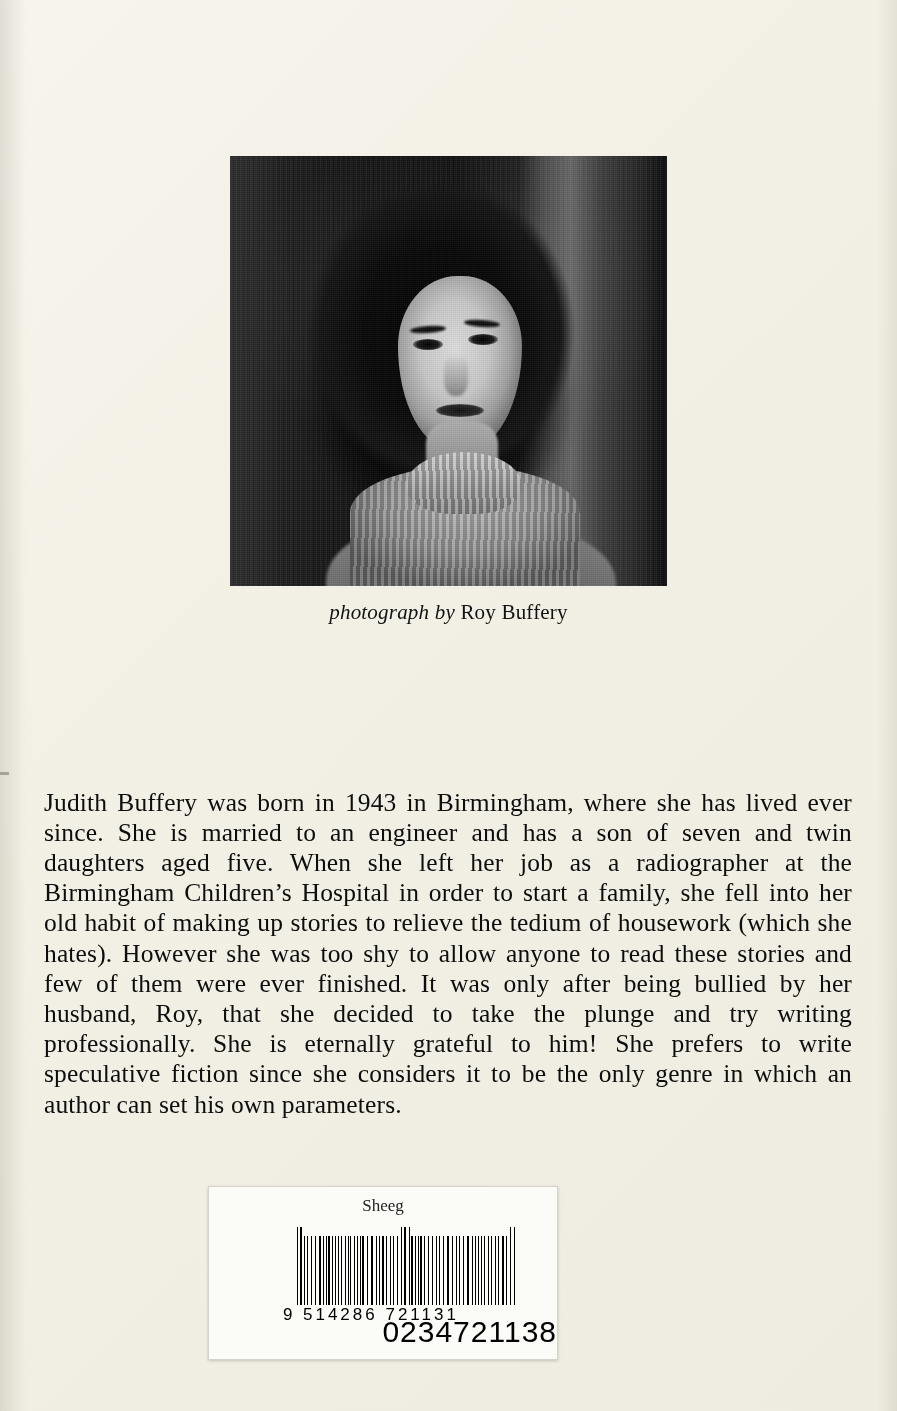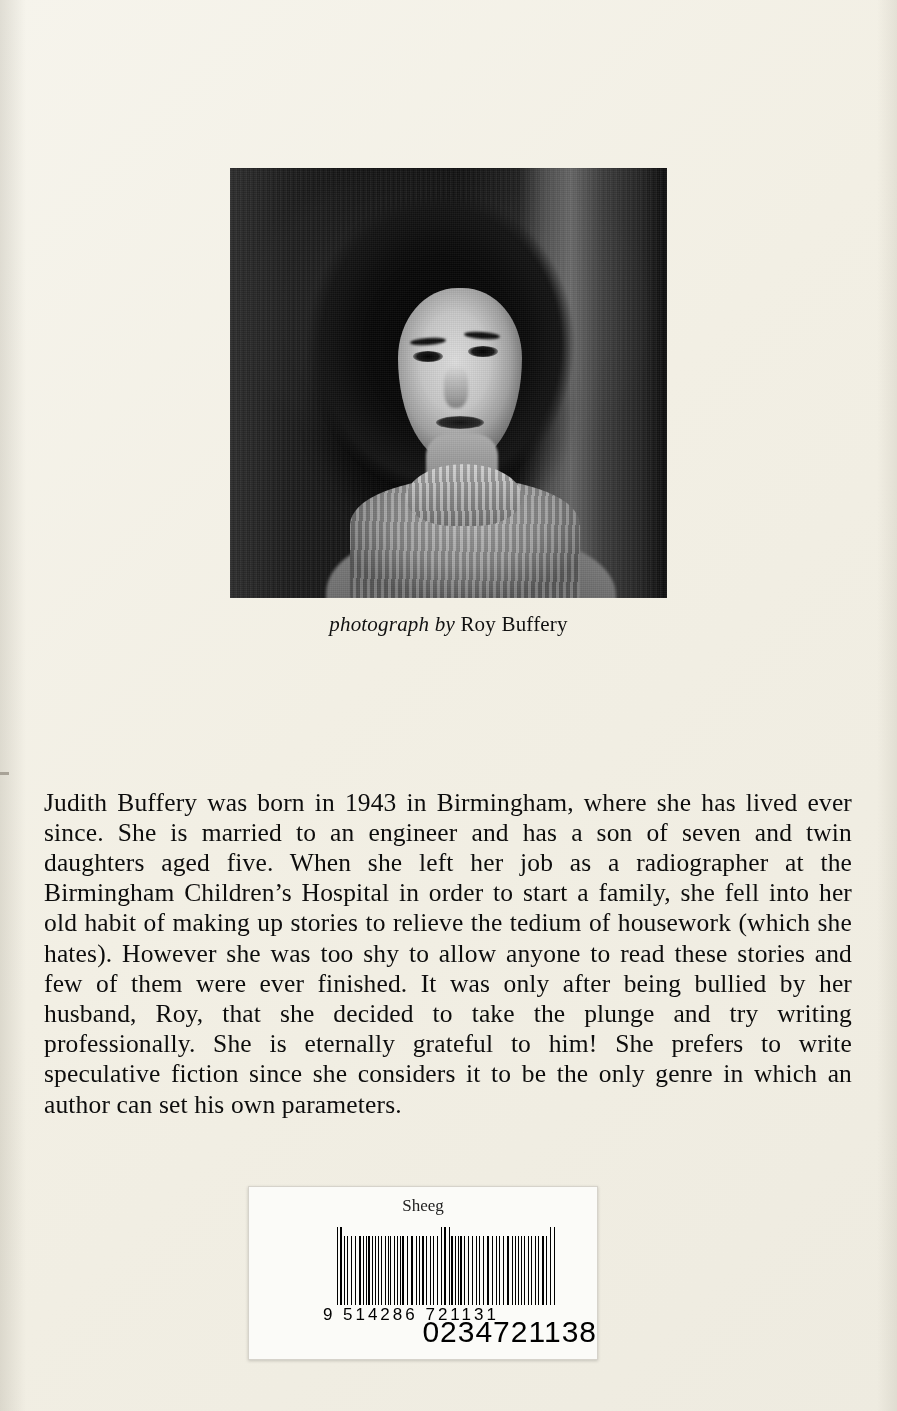--- a/index.html
+++ b/index.html
@@ -36,21 +36,21 @@
     right: 0; top: 0; bottom: 0;
     width: 20px;
     background: linear-gradient(to left, rgba(120,115,100,0.12), rgba(120,115,100,0.0));
     pointer-events: none;
   }
 
   
   .photo-block {
     position: absolute;
     left: 230px;
-    top: 168px;
+    top: 156px;
     width: 437px;
   }
   .photo-frame {
     position: relative;
     width: 437px;
     height: 430px;
     overflow: hidden;
     background: #2a2724;
     filter: grayscale(100%) contrast(115%);
   }
@@ -236,21 +236,20 @@
   
   .label {
     position: absolute;
     left: 208px;
     top: 1186px;
     width: 348px;
     height: 172px;
     background: #fbfbf8;
     border: 1px solid #d6d3cb;
     box-shadow: 0 1px 3px rgba(0,0,0,.18);
-    margin-left: 40px;
   }
   .label-title {
     text-align: center;
     font-size: 17px;
     color: #222;
     padding-top: 9px;
     font-family: "Liberation Serif", serif;
   }
   .barcode-wrap {
     position: absolute;

